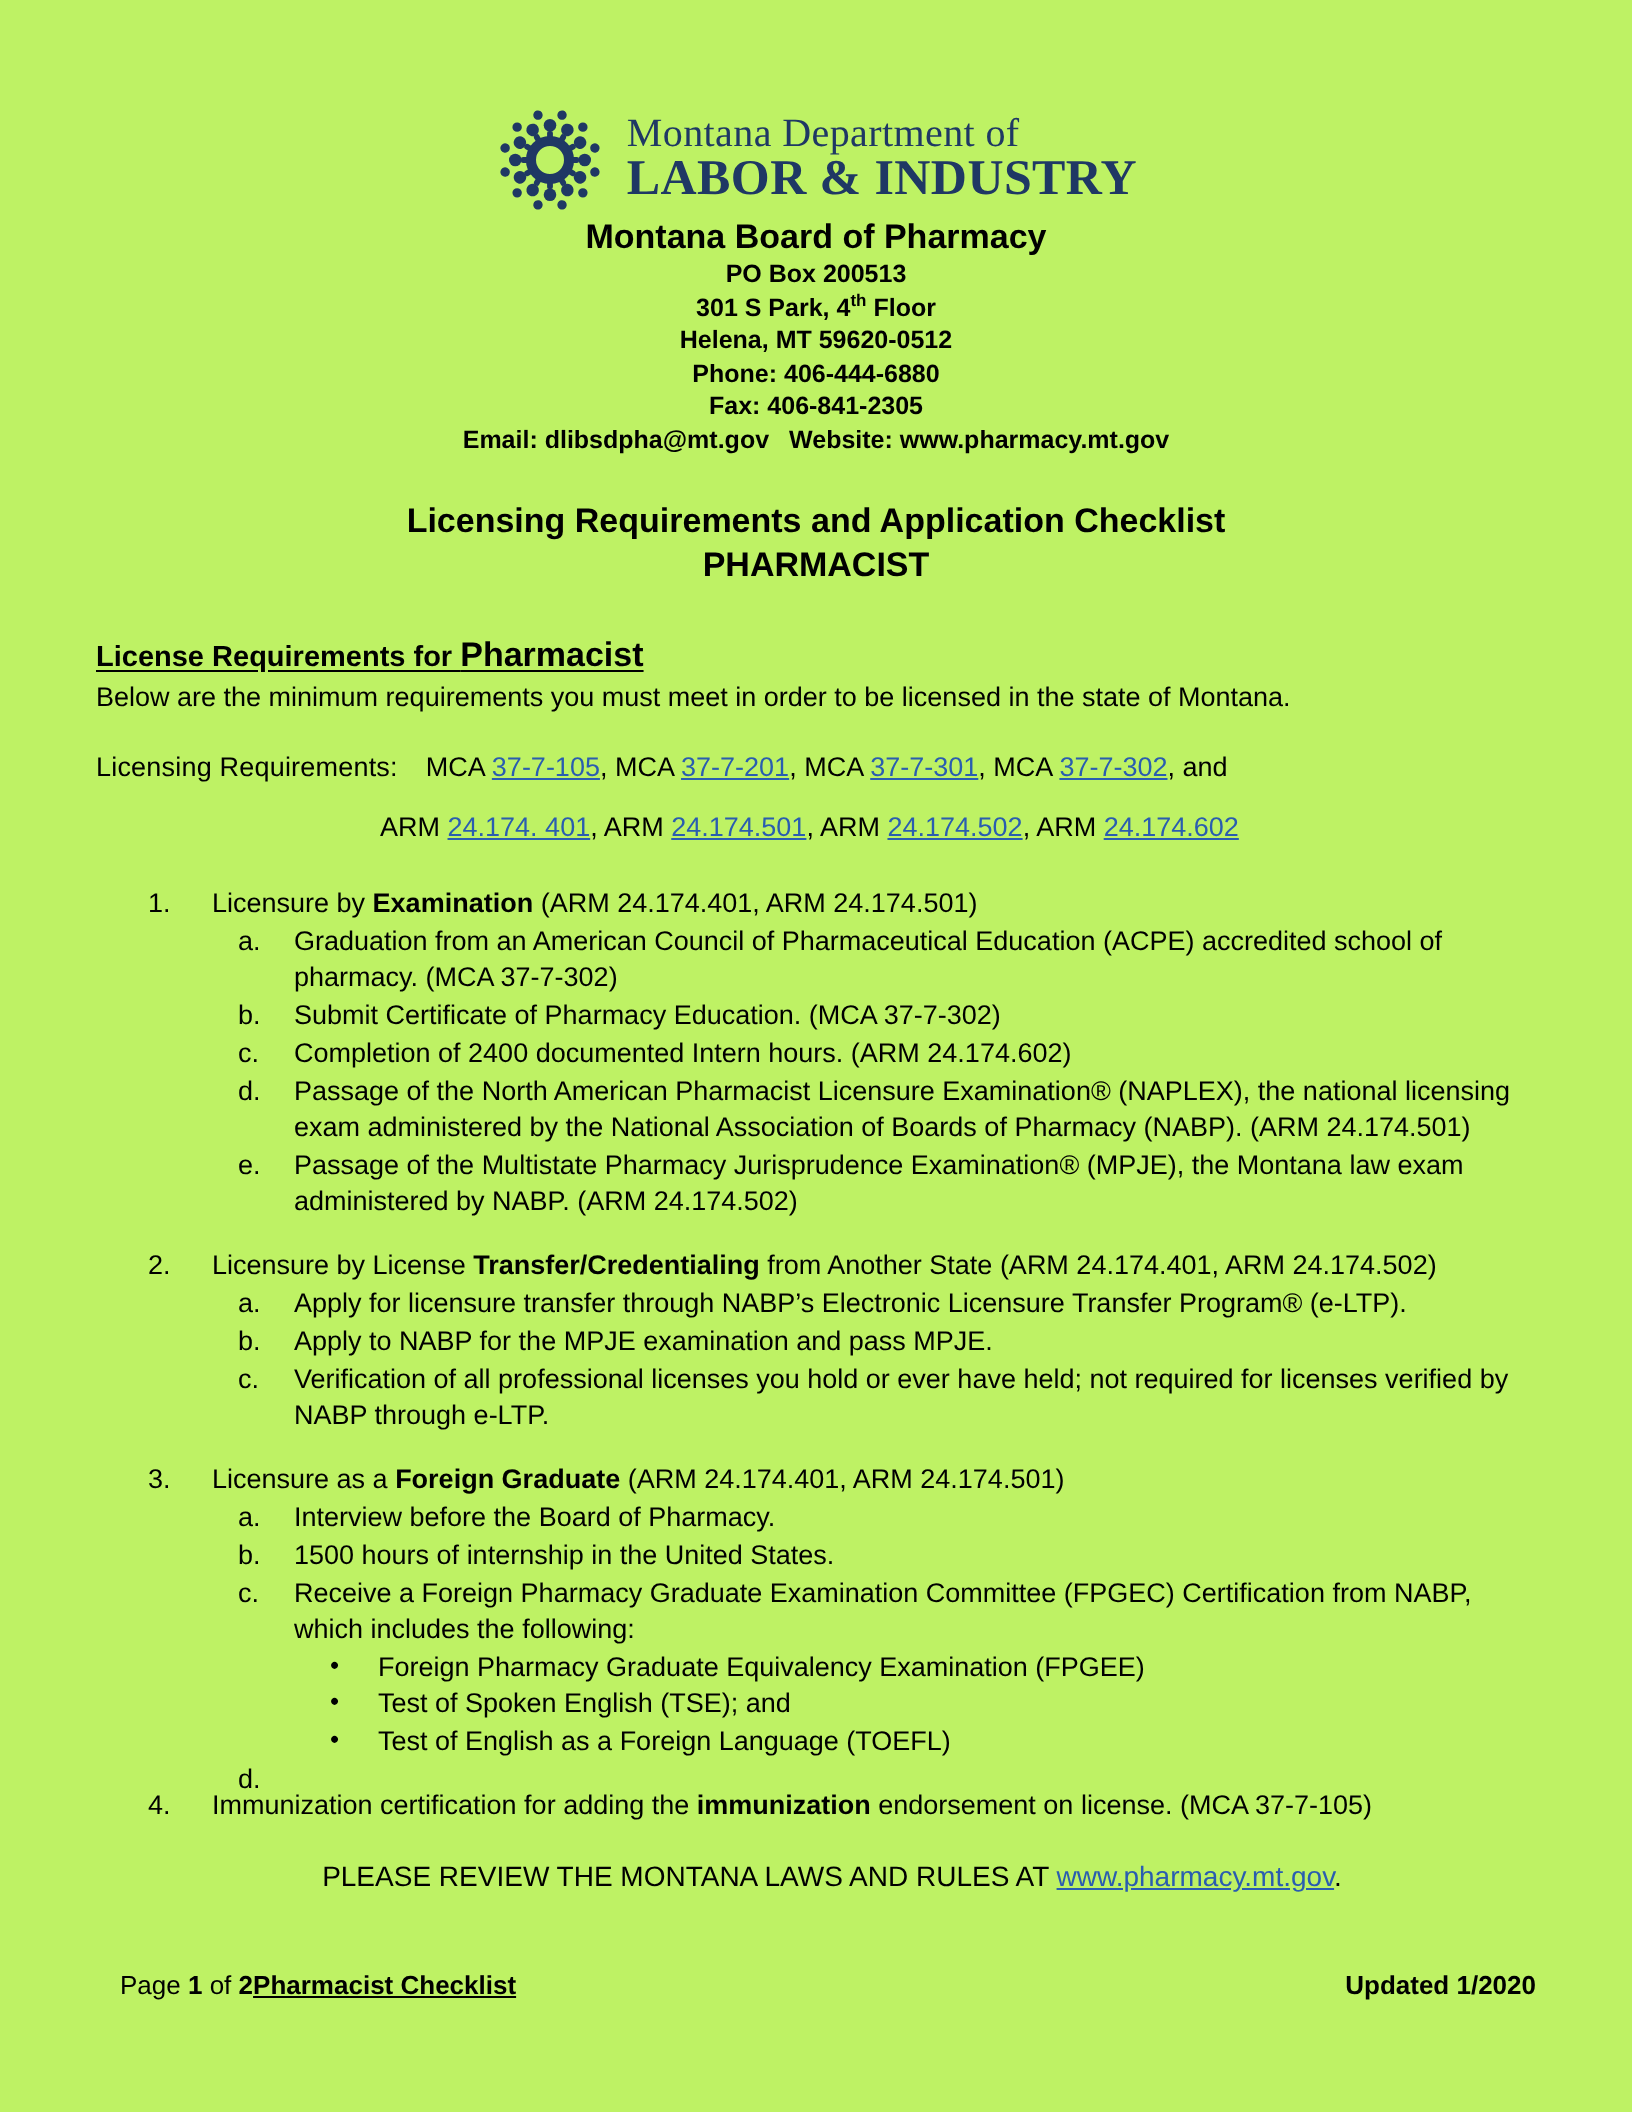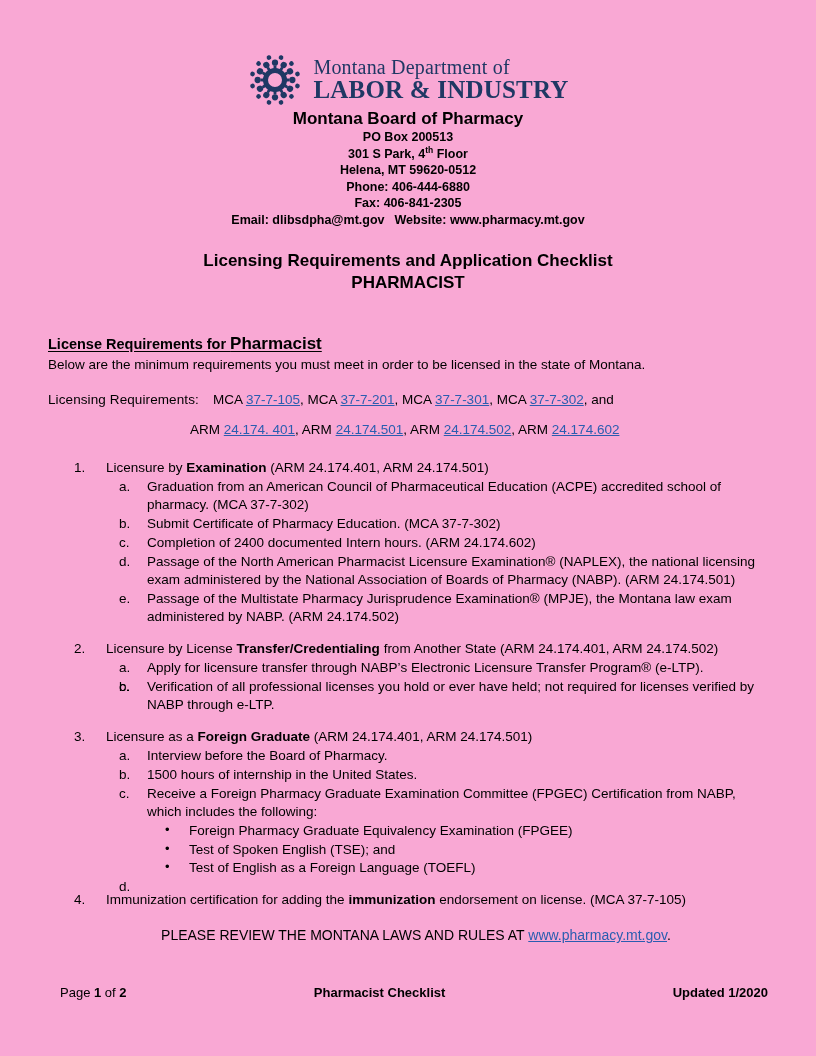--- a/index.html
+++ b/index.html
@@ -8,21 +8,21 @@
     background: #ffffff;
   }
   body {
     font-family: "Liberation Sans", sans-serif;
     color: #000000;
   }
   .page {
     position: relative;
     width: 816px;
     height: 1056px;
-    background: #f9a8d4;
+    background: #bef264;
     box-sizing: border-box;
     padding: 0 48px;
     overflow: hidden;
   }
 
   
   .logo-block {
     display: flex;
     align-items: center;
     justify-content: center;
@@ -83,21 +83,21 @@
     text-align: center;
     margin-top: 22px;
     font-size: 17px;
     font-weight: bold;
     line-height: 1.3;
   }
   .doc-title .sub { display: block; }
 
   
   .sec-head {
-    margin-top: 40px;
+    margin-top: 24px;
     font-size: 14.5px;
     font-weight: bold;
     text-decoration: underline;
     text-underline-offset: 2px;
   }
   .sec-head .big {
     font-size: 17px;
   }
   .sec-sub {
     font-size: 13.5px;
@@ -191,21 +191,21 @@
   .footer {
     position: absolute;
     left: 60px;
     right: 48px;
     bottom: 56px;
     display: flex;
     align-items: baseline;
     font-size: 13px;
   }
   .footer .left { flex: 0 0 auto; }
-  .footer .center { flex: 1 1 auto; text-align: center; font-weight: bold; padding-right: 40px;}
+  .footer .center { flex: 1 1 auto; text-align: left; font-weight: bold; padding-right: 40px; text-decoration: underline;}
   .footer .right { flex: 0 0 auto; font-weight: bold; }
   .footer b { font-weight: bold; }
   .b { font-weight: bold; }
 </style>
 </head>
 <body>
 
 <div class="page">
 
   <div class="logo-block">
@@ -357,21 +357,21 @@
         <li><span class="let">d.</span><span>Passage of the North American Pharmacist Licensure Examination® (NAPLEX), the national licensing exam administered by the National Association of Boards of Pharmacy (NABP). (ARM 24.174.501)</span></li>
         <li><span class="let">e.</span><span>Passage of the Multistate Pharmacy Jurisprudence Examination® (MPJE), the Montana law exam administered by NABP. (ARM 24.174.502)</span></li>
       </ol>
     </li>
 
     <li>
       <span class="num">2.</span>
       <span class="lead"><span>Licensure by License </span><span class="b">Transfer/Credentialing</span><span> from Another State (ARM 24.174.401, ARM 24.174.502)</span></span>
       <ol class="sub">
         <li><span class="let">a.</span><span>Apply for licensure transfer through NABP’s Electronic Licensure Transfer Program® (e-LTP).</span></li>
-        <li><span class="let">b.</span></li>
+        <li><span class="let">b.</span><span>Apply to NABP for the MPJE examination and pass MPJE.</span></li>
         <li><span class="let">c.</span><span>Verification of all professional licenses you hold or ever have held; not required for licenses verified by NABP through e-LTP.</span></li>
       </ol>
     </li>
 
     <li>
       <span class="num">3.</span>
       <span class="lead"><span>Licensure as a </span><span class="b">Foreign Graduate</span><span> (ARM 24.174.401, ARM 24.174.501)</span></span>
       <ol class="sub">
         <li><span class="let">a.</span><span>Interview before the Board of Pharmacy.</span></li>
         <li><span class="let">b.</span><span>1500 hours of internship in the United States.</span></li>

